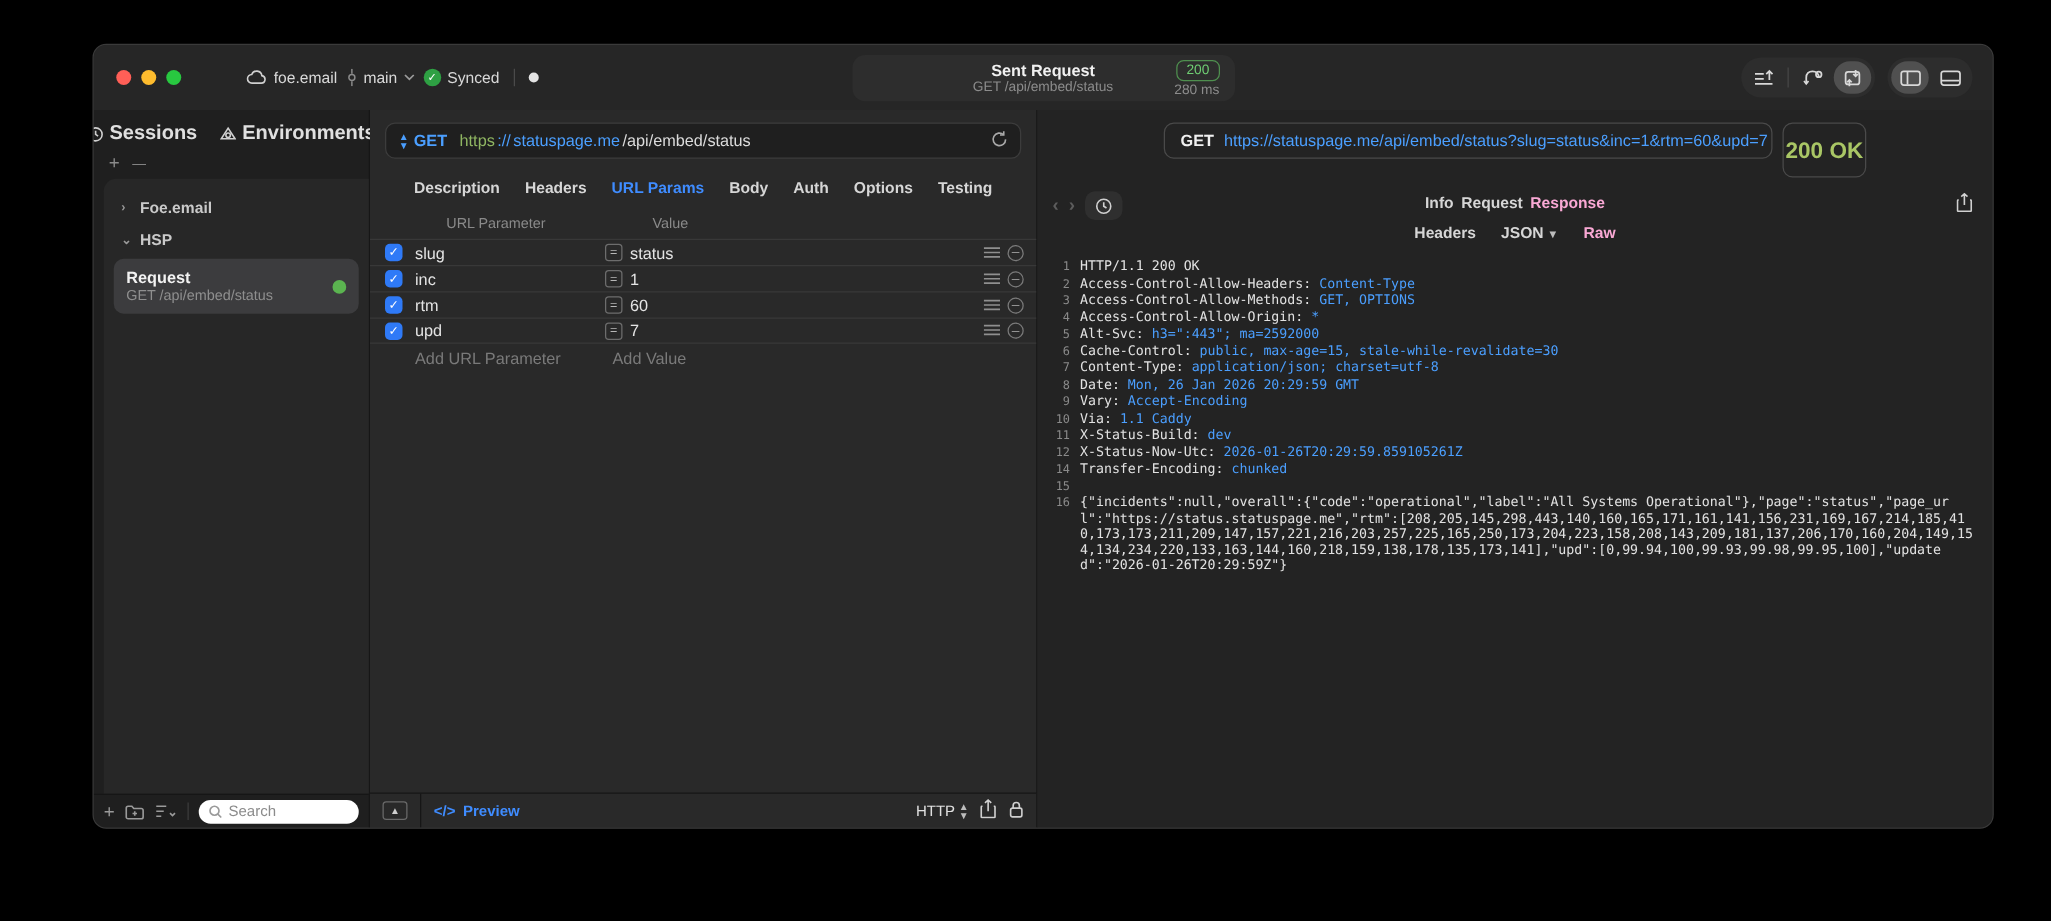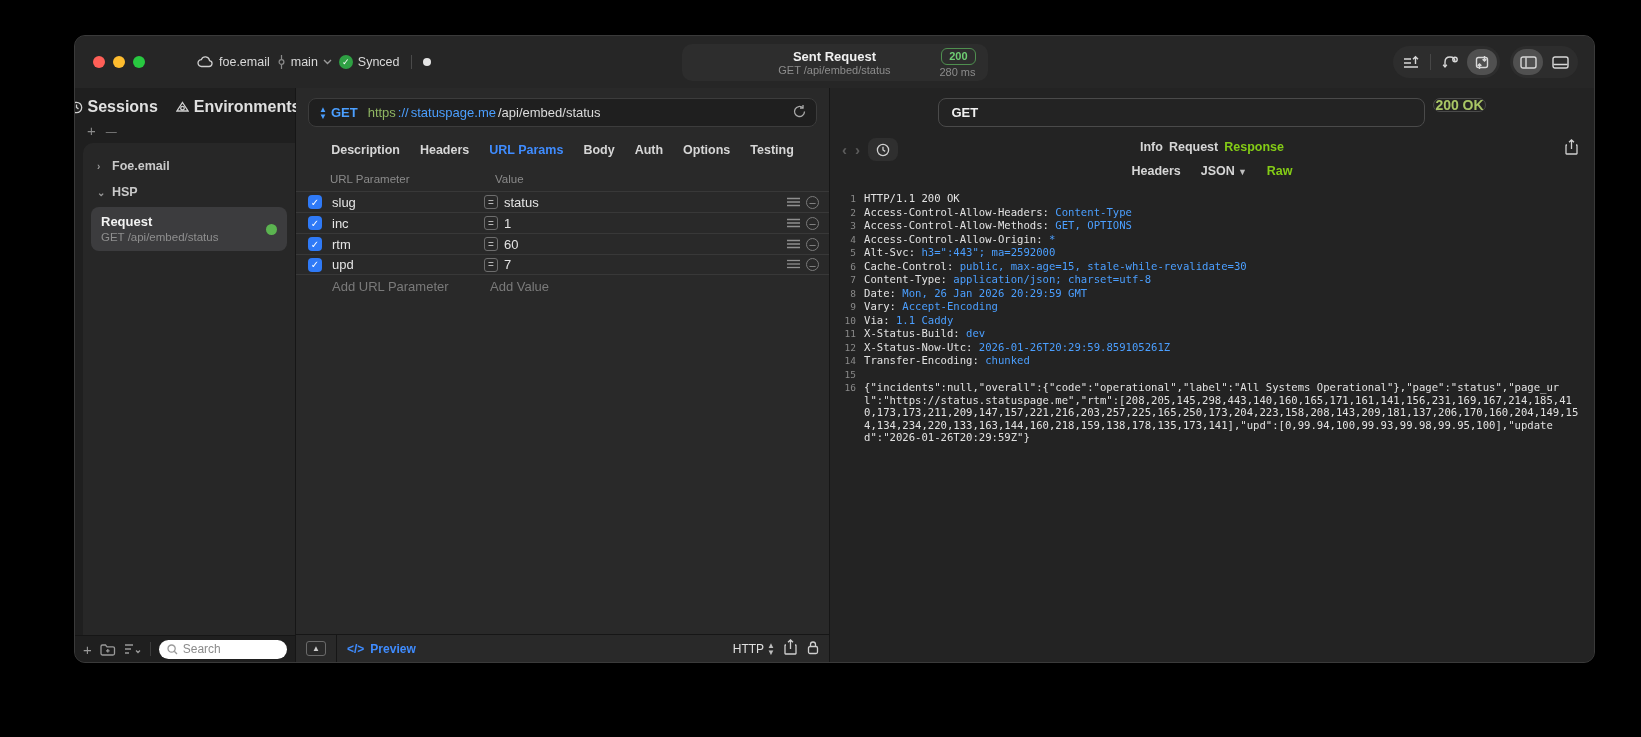--- a/index.html
+++ b/index.html
@@ -20,21 +20,21 @@
   .sync-badge { width:14px; height:14px; border-radius:50%; background:#2ea043; color:#fff;
                 font-size:9px; display:flex; align-items:center; justify-content:center; }
   .title-pill { position:absolute; left:50%; top:8px; transform:translateX(-50%);
                 width:306px; height:37px; background:#2d2d2d; border-radius:10px;
                 display:flex; align-items:center; justify-content:space-between; padding:0 12px;gap:16px; }
   .title-main { text-align:center; flex:1; margin-left:52px; }
   .title-main .t1 { color:#f0f0f0; font-size:13px; font-weight:bold; line-height:15px; }
   .title-main .t2 { color:#8c8c8c; font-size:11px; line-height:13px; }
   .title-status { text-align:right; }
   .badge-200 { display:inline-block; border:1px solid #4f8f4f; color:#6fce73; border-radius:6px;
-               font-size:11px; font-weight:bold; padding:0 7px; line-height:15px; }
+               font-size:11px; font-weight:normal; padding:0 7px; line-height:15px; }
   .title-ms { color:#8c8c8c; font-size:11px; line-height:13px; margin-top:1px; }
   .tb-right { position:absolute; right:16px; top:10px; display:flex; gap:10px; }
   .icon-group { background:#2d2d2d; border-radius:16px; display:flex; align-items:center; padding:3px; gap:2px; }
   .icon-btn { width:30px; height:26px; border-radius:13px; display:flex; align-items:center; justify-content:center; }
   .icon-btn.sel { background:#505050; }
   .icon-btn svg { stroke:#d8d8d8; fill:none; stroke-width:1.4; }
   .grp-sep { width:1px; height:16px; background:#474747; margin:0 2px; }
   
   .content { flex:1; display:flex; min-height:0; }
   .sidebar { width:221px; flex:0 0 221px; background:#1f1f1f; border-right:1px solid #161616;
@@ -66,21 +66,21 @@
   .url-bar { margin:10px 12px 4px; height:29px; background:#1f1f1f; border:1px solid #3c3c3c; border-radius:8px;
              display:flex; align-items:center; padding:0 10px; font-size:13px; gap:2px; }
   .url-bar .stepper { color:#4b9fff; font-size:8px; line-height:7px; margin-right:3px; letter-spacing:-1px; }
   .m-get { color:#4b9fff; font-weight:bold; margin-right:8px; }
   .u-scheme { color:#8fb562; } .u-host { color:#4b9fff; } .u-path { color:#dcdcdc; }
   .url-refresh { margin-left:auto; color:#a9a9a9; font-size:14px; }
   .req-tabs { display:flex; justify-content:center; gap:20px; padding:12px 0 10px; font-size:12.5px; font-weight:bold; color:#d6d6d6; }
   .req-tabs .tab.active { color:#3f8cff; }
   .param-table { margin-top:4px; font-size:13px; }
   .pt-head { display:flex; color:#8a8a8a; font-size:11.5px; padding:2px 0 6px; }
-  .pt-head .h1 { margin-left:34px; width:150px; } .pt-head .h2 { margin-left:15px; }
+  .pt-head .h1 { margin-left:61px; width:150px; } .pt-head .h2 { margin-left:15px; }
   .p-row { display:flex; align-items:center; height:21px; border-top:1px solid #383838; padding:0 10px 0 12px; }
   .p-row:last-child { border-bottom:1px solid #383838; }
   .cbox { width:14px; height:14px; border-radius:4px; background:#2f7af7; color:#fff; font-size:10px;
           display:flex; align-items:center; justify-content:center; }
   .p-name { color:#e4e4e4; margin-left:10px; width:152px; }
   .eq-box { width:14px; height:14px; border:1px solid #6d6d6d; border-radius:3px; color:#b7b7b7; font-size:10px;
             display:flex; align-items:center; justify-content:center; margin-right:6px; }
   .p-val { color:#e4e4e4; flex:1; }
   .row-icons { display:flex; align-items:center; gap:6px; color:#8a8a8a; }
   .ham svg { stroke:#8f8f8f; stroke-width:1.3; }
@@ -96,25 +96,25 @@
   .preview { color:#3f8cff; font-weight:bold; display:flex; gap:6px; align-items:center; }
   .http-sel { margin-left:auto; color:#e0e0e0; display:flex; align-items:center; gap:3px; }
   .http-sel .ud { font-size:8px; color:#bdbdbd; line-height:7px; letter-spacing:-1px; }
   .m-bottom svg { stroke:#c9c9c9; fill:none; stroke-width:1.3; }
   
   .r-top { display:flex; justify-content:center; gap:8px; padding:10px 14px 6px; }
   .r-url { border:1px solid #4a4a4a; border-radius:8px; height:29px; display:flex; align-items:center;
            padding:0 12px; font-size:13px; gap:8px; width:487px; }
   .r-get { color:#f0f0f0; font-weight:bold; }
   .r-url .u { color:#4b9fff; white-space:nowrap; }
-  .r-status { border:1px solid #4a4a4a; border-radius:8px; height:14px; display:flex; align-items:center;
-              padding:0 1px; color:#a9c665; font-size:14px; font-weight:bold; }
+  .r-status { border:1px solid #4a4a4a; border-radius:8px; height:44px; display:flex; align-items:center;
+              padding:0 1px; color:#a9c665; font-size:18px; font-weight:bold; }
   .r-nav { position:relative; display:flex; align-items:center; justify-content:center; gap:22px;
            padding:7px 0 6px; font-size:12.5px; font-weight:bold; color:#d6d6d6; }
-  .r-nav .tab.active, .r-subtabs .tab.active { color:#84cc16; }
+  .r-nav .tab.active, .r-subtabs .tab.active { color:#f9a8d4; }
   .r-nav-left { position:absolute; left:12px; top:5px; display:flex; align-items:center; gap:8px; }
   .nav-chev { color:#5c5c5c; font-size:15px; display:flex; gap:8px; }
   .clock-btn { background:#2f2f2f; border-radius:8px; width:30px; height:23px; display:flex; align-items:center; justify-content:center; }
   .clock-btn svg, .share svg, .lock svg { stroke:#d0d0d0; fill:none; stroke-width:1.3; }
   .r-share { position:absolute; right:16px; top:6px; }
   .r-subtabs { display:flex; justify-content:center; gap:20px; padding:4px 0 8px; font-size:12.5px; font-weight:bold; color:#d6d6d6; }
   .chev-sm { font-size:9px; color:#bdbdbd; margin-left:3px; }
   .code { flex:1; overflow:hidden; padding:6px 10px 0 6px; font-family:"DejaVu Sans Mono", monospace;
           font-size:10.6px; line-height:12.5px; }
   .cl { display:flex; }
@@ -394,20 +394,21 @@
               <path d="M3.5 6.5V4.5a2.5 2.5 0 0 1 5 0v2"></path>
             </svg>
         </span>
       </div>
     </div>
 
     <div class="rightp">
       <div class="r-top">
         <div class="r-url">
           <span class="r-get">GET</span>
+          <span class="u">https://statuspage.me/api/embed/status?slug=status&amp;inc=1&amp;rtm=60&amp;upd=7</span>
         </div>
         <div class="r-status">200 OK</div>
       </div>
 
       <div class="r-nav">
         <div class="r-nav-left">
           <span class="nav-chev">
             <span>‹</span>
             <span>›</span>
           </span>

